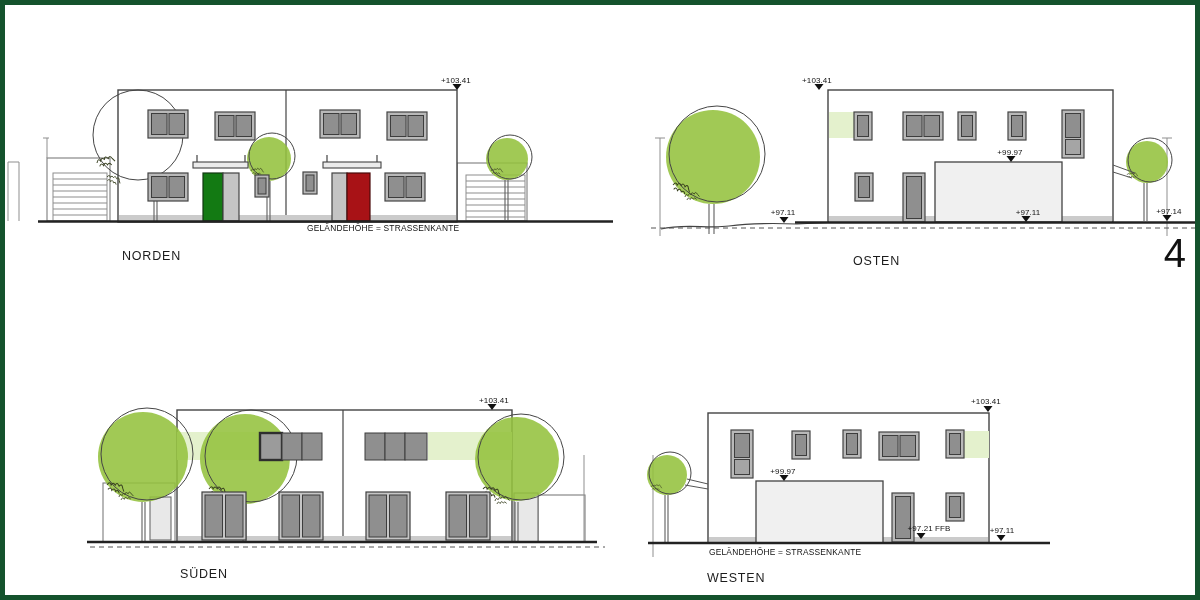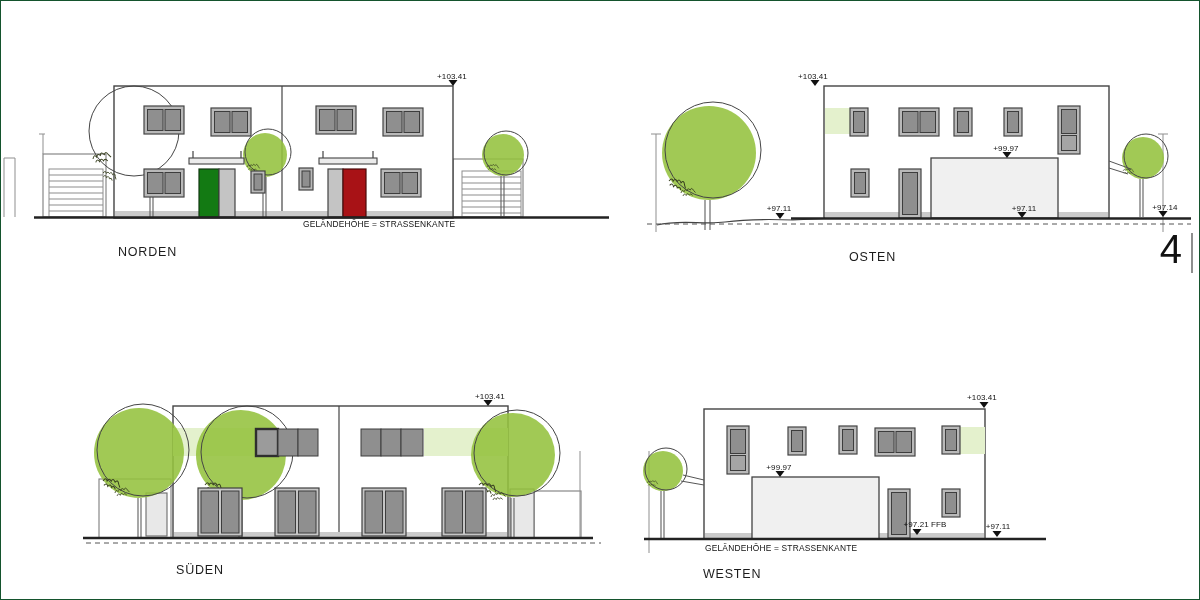--- a/index.html
+++ b/index.html
@@ -1,17 +1,17 @@
 <!DOCTYPE html>
 <html style="--tree-green: #94c13d; --tint-green: #e4f1cd; --pane-gray: #8f8f8f; --frame-gray: #b9b9b9; --stroke-dark: #434343; --door-green: #137a13; --door-red: #a81216; --garage-fill: #f0f0f0; --base-strip: #cbcbcb; --ground-line: #222222;"><head>
 <meta charset="utf-8">
 <style>
   html,body{margin:0;padding:0;background:#fff;}
   #stage{position:relative;width:1200px;height:600px;background:#fff;overflow:hidden;
-         font-family:"Liberation Sans",sans-serif;box-sizing:border-box;border:1px solid #14532d;}
+         font-family:"Liberation Sans",sans-serif;box-sizing:border-box;border:5px solid #14532d;}
   svg{display:block}
   .bld{fill:#ffffff;stroke:var(--stroke-dark,#434343);stroke-width:1.4;}
   .ln{stroke:var(--stroke-dark,#434343);stroke-width:1.2;fill:none;}
   .thin{stroke:#8f8f8f;stroke-width:1;fill:none;}
   .ground{stroke:var(--ground-line,#222);stroke-width:2.4;fill:none;}
   .dashed{stroke:#555;stroke-width:1;fill:none;stroke-dasharray:5 4;}
   .strip{fill:var(--base-strip,#cbcbcb);stroke:none;}
   .garage{fill:var(--garage-fill,#f0f0f0);stroke:var(--stroke-dark,#434343);stroke-width:1.3;}
   .annex{fill:#ffffff;stroke:#7d7d7d;stroke-width:1.1;}
   .annexdoor{fill:#e8e8e8;stroke:#6b6b6b;stroke-width:1.1;}

